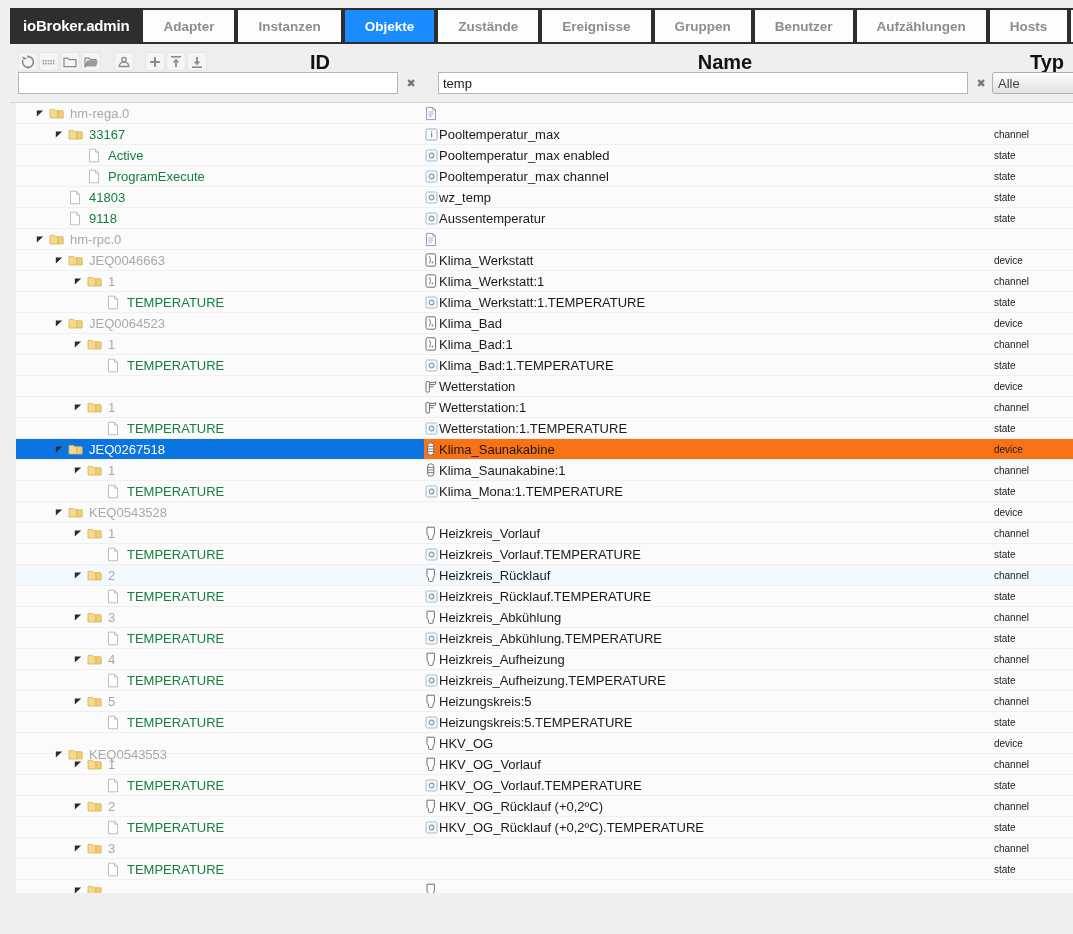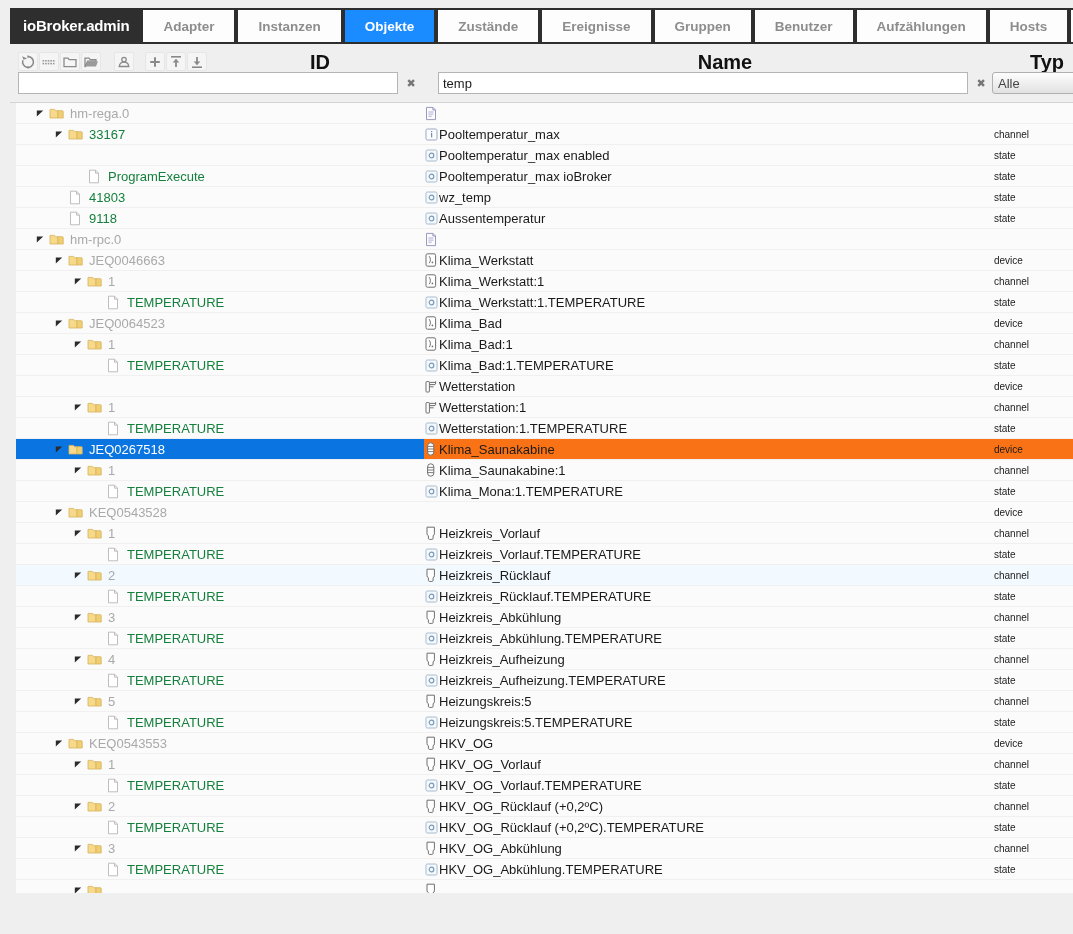--- a/index.html
+++ b/index.html
@@ -386,20 +386,30 @@
                 <rect x="6" y="5" width="1.2" height="4.4" fill="#7e8ea6"></rect>
               </svg>
             </span>
             <span>Pooltemperatur_max</span>
           </div>
           <div class="cell-type">
             <span>channel</span>
           </div>
         </div>
         <div class="row">
+          <div class="cell-id" style="padding-left: 56px;">
+            <span class="twisty blank"></span>
+            <span class="ticon">
+              <svg width="15" height="15" viewBox="0 0 15 15" xmlns="http://www.w3.org/2000/svg">
+                <path d="M2.5 1.2h6l3 3v9.6h-9z" fill="#ffffff" stroke="#b7b7b7" stroke-width=".9"></path>
+                <path d="M8.5 1.2v3h3" fill="none" stroke="#b7b7b7" stroke-width=".9"></path>
+              </svg>
+            </span>
+            <span class="lbl dark">Active</span>
+          </div>
           <div class="cell-name">
             <span class="nicon">
               <svg width="13" height="13" viewBox="0 0 13 13" xmlns="http://www.w3.org/2000/svg">
                 <rect x="1" y="1" width="11" height="11" rx="1.4" fill="#f4f9fd" stroke="#a7bccf" stroke-width="1"></rect>
                 <circle cx="6.5" cy="6.5" r="2.3" fill="none" stroke="#7e9bb3" stroke-width="1.2"></circle>
               </svg>
             </span>
             <span>Pooltemperatur_max enabled</span>
           </div>
           <div class="cell-type">
@@ -417,21 +427,21 @@
             </span>
             <span class="lbl dark">ProgramExecute</span>
           </div>
           <div class="cell-name">
             <span class="nicon">
               <svg width="13" height="13" viewBox="0 0 13 13" xmlns="http://www.w3.org/2000/svg">
                 <rect x="1" y="1" width="11" height="11" rx="1.4" fill="#f4f9fd" stroke="#a7bccf" stroke-width="1"></rect>
                 <circle cx="6.5" cy="6.5" r="2.3" fill="none" stroke="#7e9bb3" stroke-width="1.2"></circle>
               </svg>
             </span>
-            <span>Pooltemperatur_max ioBroker</span>
+            <span>Pooltemperatur_max channel</span>
           </div>
           <div class="cell-type">
             <span>state</span>
           </div>
         </div>
         <div class="row">
           <div class="cell-id" style="padding-left: 37px;">
             <span class="twisty blank"></span>
             <span class="ticon">
               <svg width="15" height="15" viewBox="0 0 15 15" xmlns="http://www.w3.org/2000/svg">
@@ -1087,21 +1097,21 @@
                 <circle cx="6.5" cy="6.5" r="2.3" fill="none" stroke="#7e9bb3" stroke-width="1.2"></circle>
               </svg>
             </span>
             <span>Heizungskreis:5.TEMPERATURE</span>
           </div>
           <div class="cell-type">
             <span>state</span>
           </div>
         </div>
         <div class="row">
-          <div class="cell-id" style="padding-left: 37px;">
+          <div class="cell-id" style="padding-left: 37px; margin-top: 11px;">
             <span class="twisty">
               <svg width="9" height="9" viewBox="0 0 9 9" xmlns="http://www.w3.org/2000/svg">
                 <path d="M0.8 1.4h6.4L0.8 7.6z" fill="#2b2b2b"></path>
               </svg>
             </span>
             <span class="ticon">
               <svg width="15" height="15" viewBox="0 0 15 15" xmlns="http://www.w3.org/2000/svg">
                 <path d="M1 3.4h4.6l1.1 1.3H9V12H1z" fill="#f6d98a" stroke="#d8b45c" stroke-width=".8"></path>
                 <path d="M9 4.7h4.4c.5 0 .8.3.8.8V12H9z" fill="#f0cf74" stroke="#d8b45c" stroke-width=".8"></path>
               </svg>
@@ -1230,51 +1240,34 @@
               </svg>
             </span>
             <span class="ticon">
               <svg width="15" height="15" viewBox="0 0 15 15" xmlns="http://www.w3.org/2000/svg">
                 <path d="M1 3.4h4.6l1.1 1.3H9V12H1z" fill="#f6d98a" stroke="#d8b45c" stroke-width=".8"></path>
                 <path d="M9 4.7h4.4c.5 0 .8.3.8.8V12H9z" fill="#f0cf74" stroke="#d8b45c" stroke-width=".8"></path>
               </svg>
             </span>
             <span class="lbl dim">3</span>
           </div>
-          <div class="cell-name">
-            <span class="nicon">
-              <svg width="12" height="14" viewBox="0 0 12 14" xmlns="http://www.w3.org/2000/svg">
-                <path d="M2 1.2h7.4v6.6c0 1-.5 1.6-1.3 1.9v2.6c0 .7-.5 1.1-1.2 1.1H4.6c-.7 0-1.2-.4-1.2-1.1V9.7C2.6 9.4 2 8.8 2 7.8z" fill="#ffffff" stroke="#6f6f6f" stroke-width="1"></path>
-              </svg>
-            </span>
-            <span>HKV_OG_Abkühlung</span>
-          </div>
           <div class="cell-type">
             <span>channel</span>
           </div>
         </div>
         <div class="row">
           <div class="cell-id" style="padding-left: 75px;">
             <span class="twisty blank"></span>
             <span class="ticon">
               <svg width="15" height="15" viewBox="0 0 15 15" xmlns="http://www.w3.org/2000/svg">
                 <path d="M2.5 1.2h6l3 3v9.6h-9z" fill="#ffffff" stroke="#b7b7b7" stroke-width=".9"></path>
                 <path d="M8.5 1.2v3h3" fill="none" stroke="#b7b7b7" stroke-width=".9"></path>
               </svg>
             </span>
             <span class="lbl dark">TEMPERATURE</span>
-          </div>
-          <div class="cell-name">
-            <span class="nicon">
-              <svg width="13" height="13" viewBox="0 0 13 13" xmlns="http://www.w3.org/2000/svg">
-                <rect x="1" y="1" width="11" height="11" rx="1.4" fill="#f4f9fd" stroke="#a7bccf" stroke-width="1"></rect>
-                <circle cx="6.5" cy="6.5" r="2.3" fill="none" stroke="#7e9bb3" stroke-width="1.2"></circle>
-              </svg>
-            </span>
-            <span>HKV_OG_Abkühlung.TEMPERATURE</span>
           </div>
           <div class="cell-type">
             <span>state</span>
           </div>
         </div>
         <div class="row">
           <div class="cell-id" style="padding-left: 56px;">
             <span class="twisty">
               <svg width="9" height="9" viewBox="0 0 9 9" xmlns="http://www.w3.org/2000/svg">
                 <path d="M0.8 1.4h6.4L0.8 7.6z" fill="#2b2b2b"></path>

